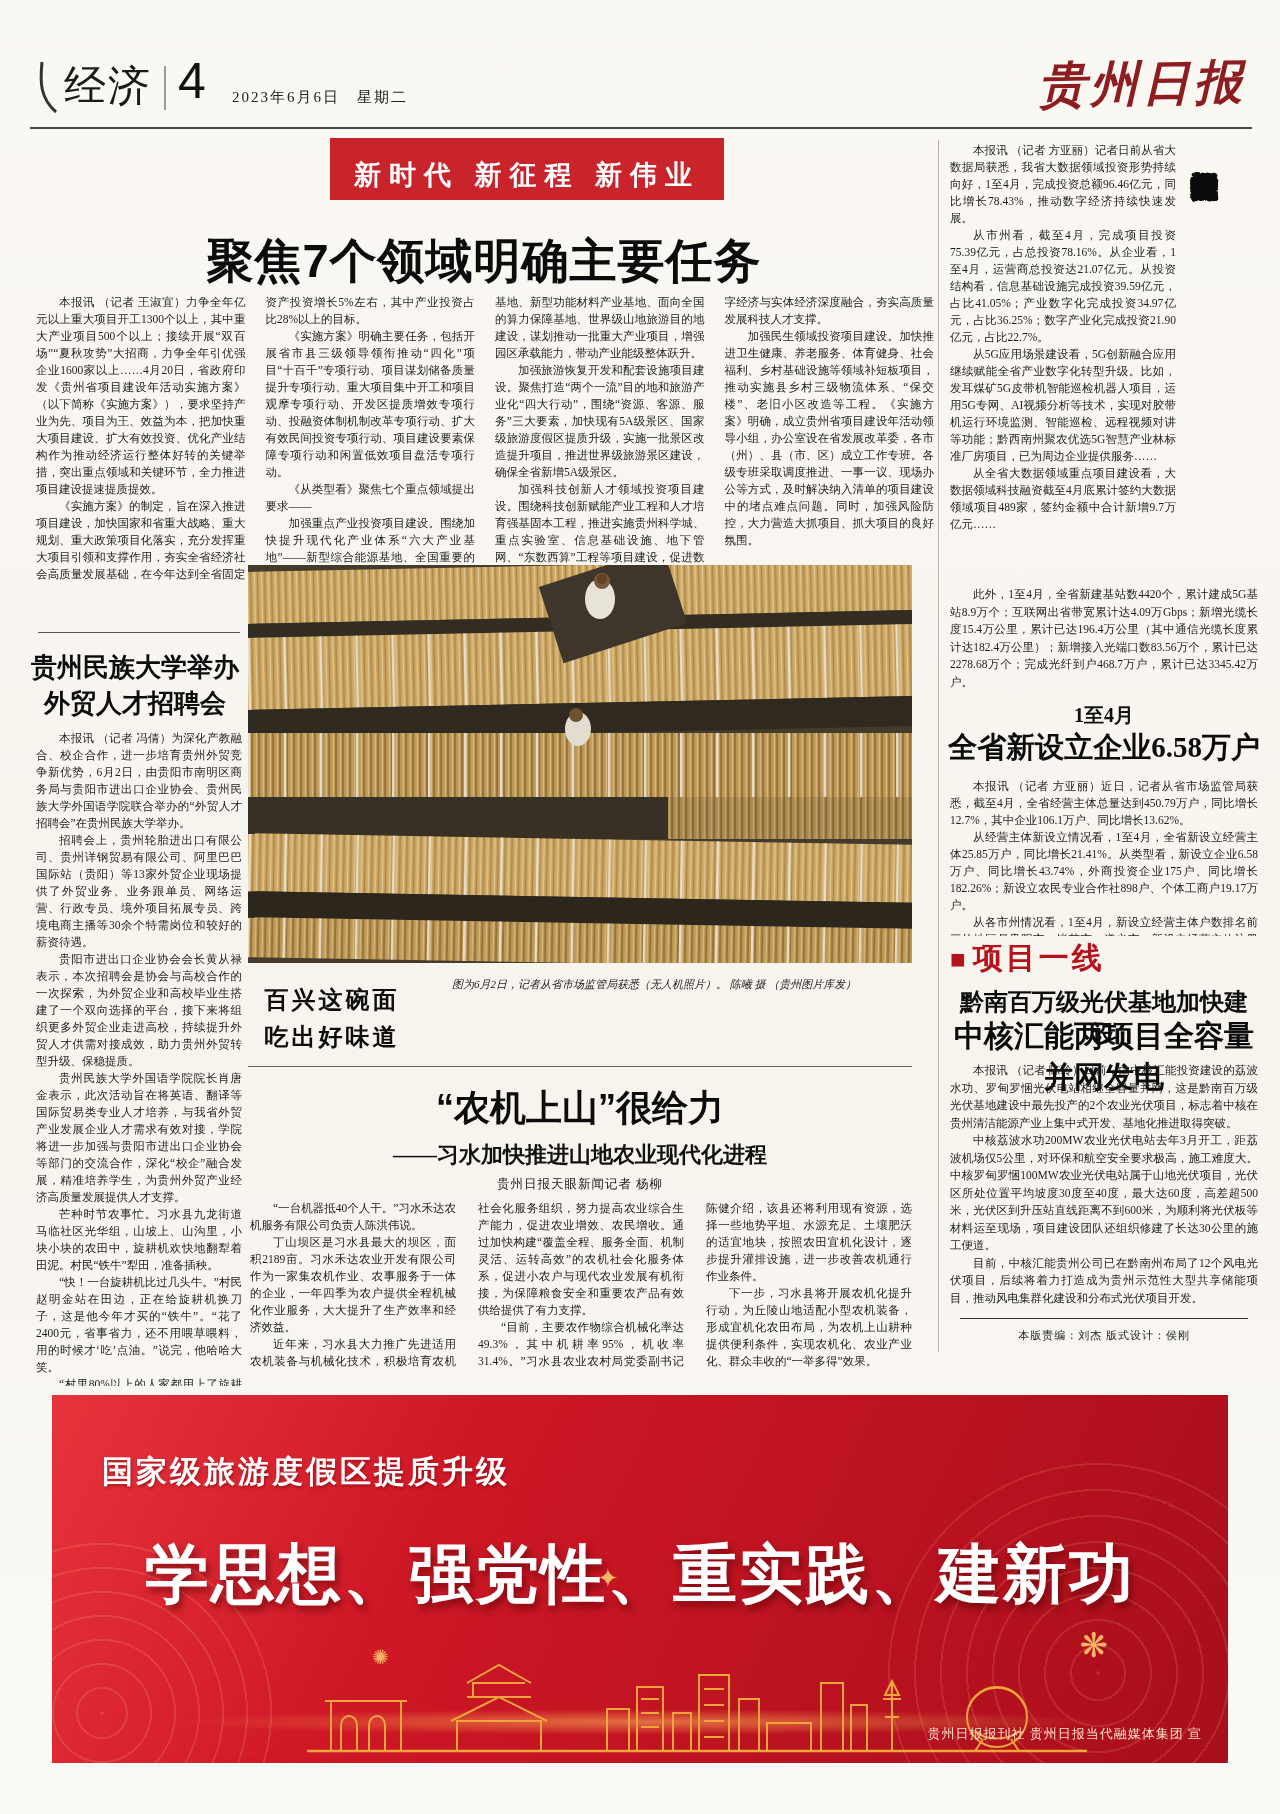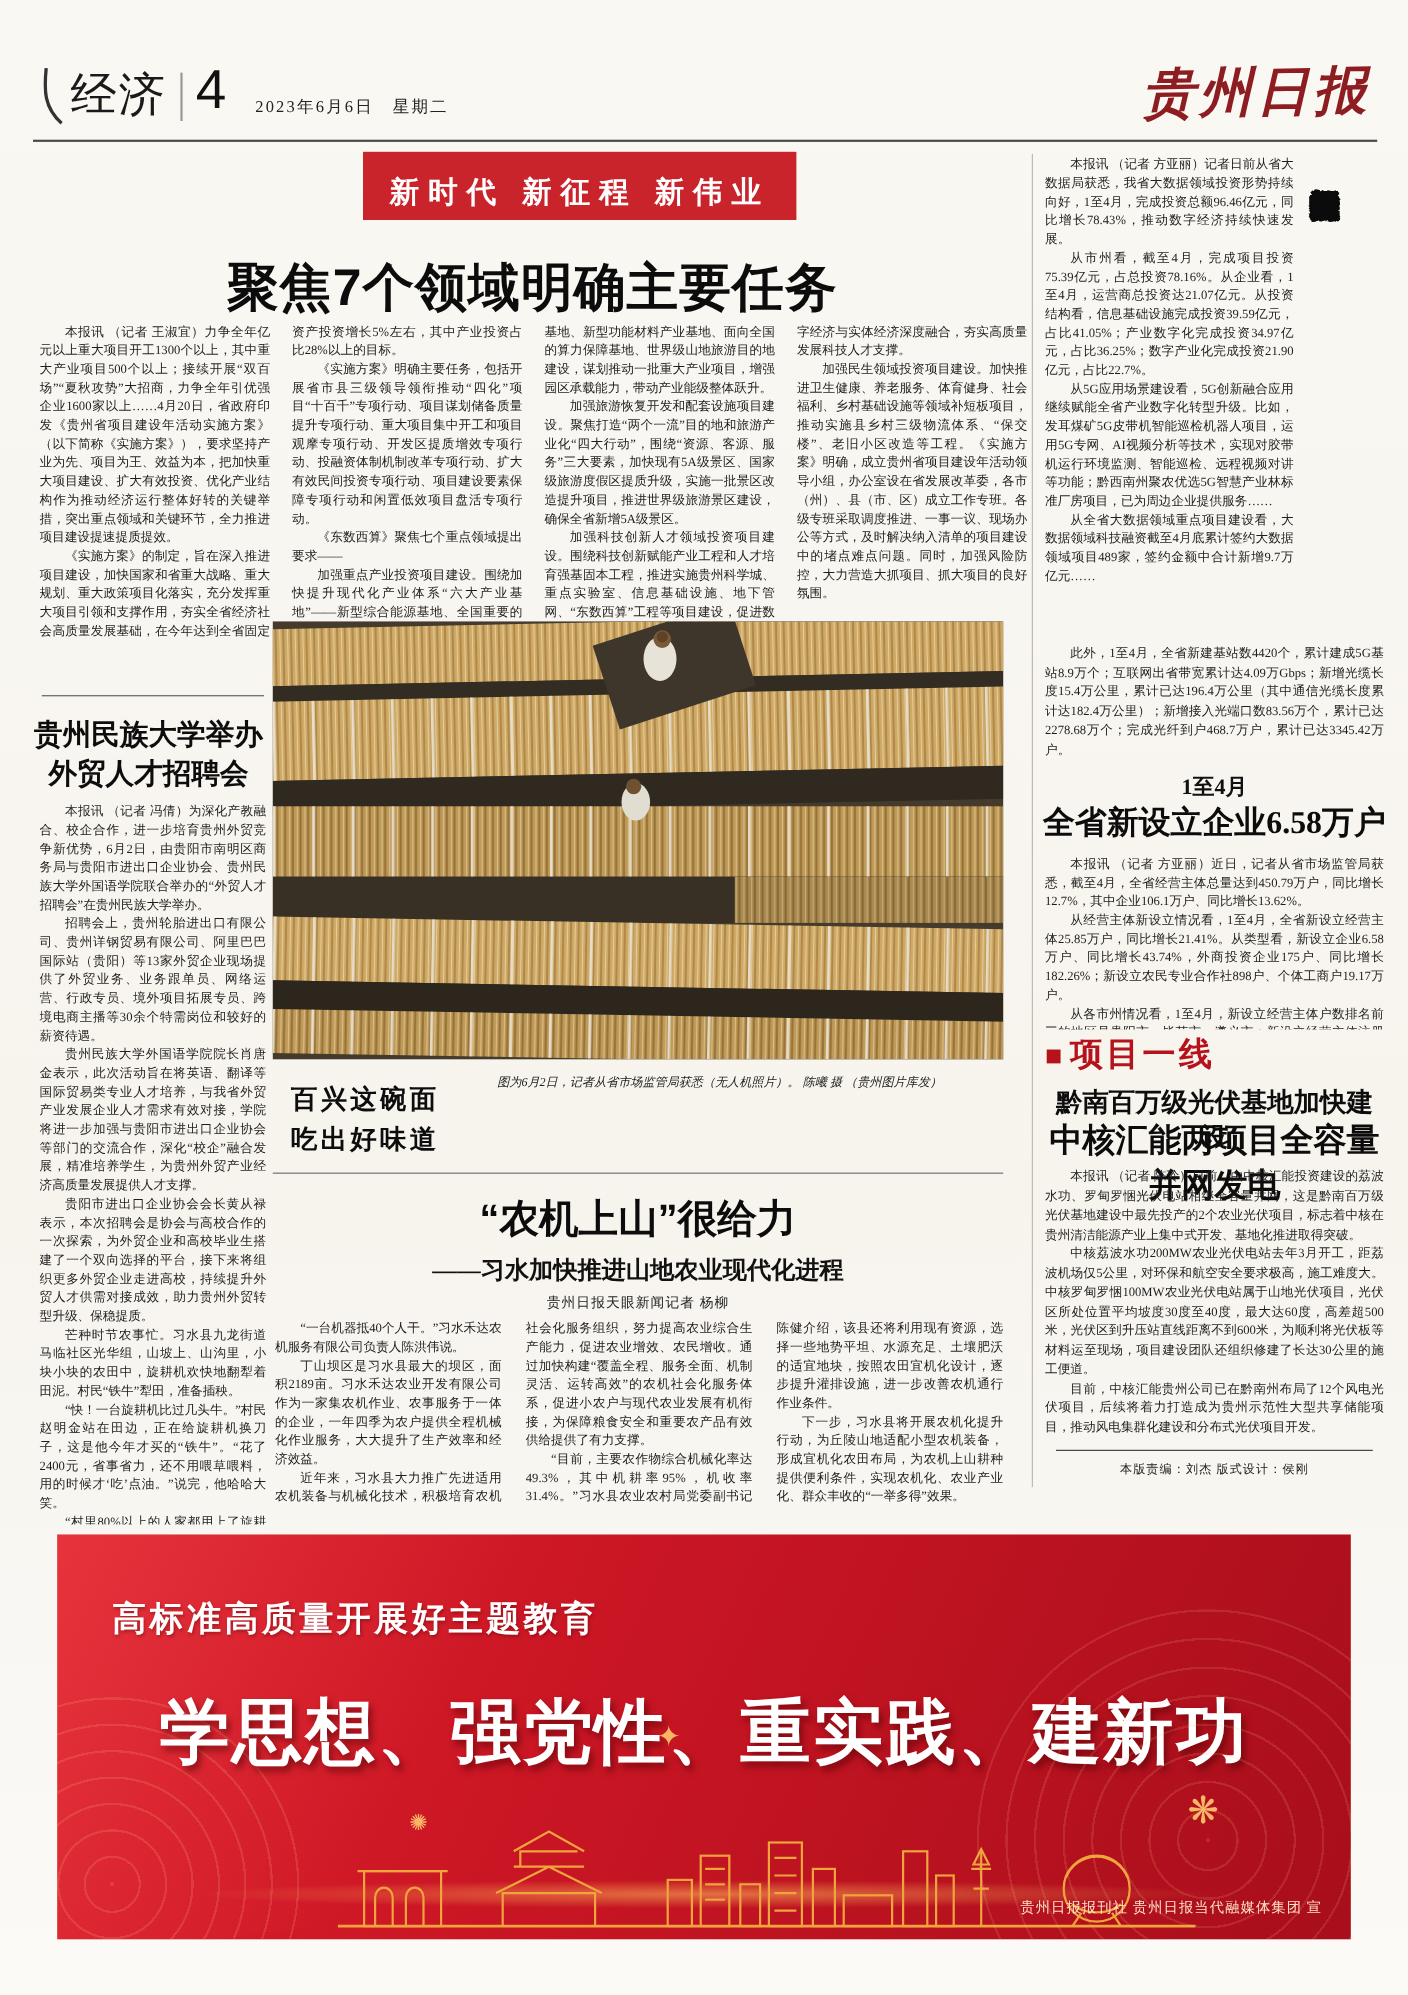--- a/index.html
+++ b/index.html
@@ -81,37 +81,37 @@
   <div class="masthead">贵州日报</div>
   <div class="hdr-rule"></div>
   <div class="v-divider"></div>
 
   <div class="lead-badge">新时代 新征程 新伟业</div>
   <div class="lead-headline">聚焦7个领域明确主要任务</div>
   <div class="lead-cols body-text">
     <p>本报讯 （记者 王淑宜）力争全年亿元以上重大项目开工1300个以上，其中重大产业项目500个以上；接续开展“双百场”“夏秋攻势”大招商，力争全年引优强企业1600家以上……4月20日，省政府印发《贵州省项目建设年活动实施方案》（以下简称《实施方案》），要求坚持产业为先、项目为王、效益为本，把加快重大项目建设、扩大有效投资、优化产业结构作为推动经济运行整体好转的关键举措，突出重点领域和关键环节，全力推进项目建设提速提质提效。</p>
     <p>《实施方案》的制定，旨在深入推进项目建设，加快国家和省重大战略、重大规划、重大政策项目化落实，充分发挥重大项目引领和支撑作用，夯实全省经济社会高质量发展基础，在今年达到全省固定资产投资增长5%左右，其中产业投资占比28%以上的目标。</p>
     <p>《实施方案》明确主要任务，包括开展省市县三级领导领衔推动“四化”项目“十百千”专项行动、项目谋划储备质量提升专项行动、重大项目集中开工和项目观摩专项行动、开发区提质增效专项行动、投融资体制机制改革专项行动、扩大有效民间投资专项行动、项目建设要素保障专项行动和闲置低效项目盘活专项行动。</p>
-    <p>《东数西算》聚焦七个重点领域提出要求——</p>
+    <p>《从类型看》聚焦七个重点领域提出要求——</p>
     <p>加强重点产业投资项目建设。围绕加快提升现代化产业体系“六大产业基地”——新型综合能源基地、全国重要的资源精深加工基地、全国重要的白酒生产基地、新型功能材料产业基地、面向全国的算力保障基地、世界级山地旅游目的地建设，谋划推动一批重大产业项目，增强园区承载能力，带动产业能级整体跃升。</p>
     <p>加强旅游恢复开发和配套设施项目建设。聚焦打造“两个一流”目的地和旅游产业化“四大行动”，围绕“资源、客源、服务”三大要素，加快现有5A级景区、国家级旅游度假区提质升级，实施一批景区改造提升项目，推进世界级旅游景区建设，确保全省新增5A级景区。</p>
     <p>加强科技创新人才领域投资项目建设。围绕科技创新赋能产业工程和人才培育强基固本工程，推进实施贵州科学城、重点实验室、信息基础设施、地下管网、“东数西算”工程等项目建设，促进数字经济与实体经济深度融合，夯实高质量发展科技人才支撑。</p>
     <p>加强民生领域投资项目建设。加快推进卫生健康、养老服务、体育健身、社会福利、乡村基础设施等领域补短板项目，推动实施县乡村三级物流体系、“保交楼”、老旧小区改造等工程。《实施方案》明确，成立贵州省项目建设年活动领导小组，办公室设在省发展改革委，各市（州）、县（市、区）成立工作专班。各级专班采取调度推进、一事一议、现场办公等方式，及时解决纳入清单的项目建设中的堵点难点问题。同时，加强风险防控，大力营造大抓项目、抓大项目的良好氛围。</p>
   </div>
 
   <div class="left-rule"></div>
   <div class="tf-title">
     <div>贵州民族大学举办</div>
     <div>外贸人才招聘会</div>
   </div>
   <div class="left-body body-text">
     <p style="text-indent:2em;">本报讯 （记者 冯倩）为深化产教融合、校企合作，进一步培育贵州外贸竞争新优势，6月2日，由贵阳市南明区商务局与贵阳市进出口企业协会、贵州民族大学外国语学院联合举办的“外贸人才招聘会”在贵州民族大学举办。</p>
     <p style="text-indent:2em;">招聘会上，贵州轮胎进出口有限公司、贵州详钢贸易有限公司、阿里巴巴国际站（贵阳）等13家外贸企业现场提供了外贸业务、业务跟单员、网络运营、行政专员、境外项目拓展专员、跨境电商主播等30余个特需岗位和较好的薪资待遇。</p>
+    <p style="text-indent:2em;">贵阳市进出口企业协会会长黄从禄表示，本次招聘会是协会与高校合作的一次探索，为外贸企业和高校毕业生搭建了一个双向选择的平台，接下来将组织更多外贸企业走进高校，持续提升外贸人才供需对接成效，助力贵州外贸转型升级、保稳提质。</p>
     <p style="text-indent:2em;">贵州民族大学外国语学院院长肖唐金表示，此次活动旨在将英语、翻译等国际贸易类专业人才培养，与我省外贸产业发展企业人才需求有效对接，学院将进一步加强与贵阳市进出口企业协会等部门的交流合作，深化“校企”融合发展，精准培养学生，为贵州外贸产业经济高质量发展提供人才支撑。</p>
-    <p style="text-indent:2em;">贵阳市进出口企业协会会长黄从禄表示，本次招聘会是协会与高校合作的一次探索，为外贸企业和高校毕业生搭建了一个双向选择的平台，接下来将组织更多外贸企业走进高校，持续提升外贸人才供需对接成效，助力贵州外贸转型升级、保稳提质。</p>
     <p style="text-indent:2em;">芒种时节农事忙。习水县九龙街道马临社区光华组，山坡上、山沟里，小块小块的农田中，旋耕机欢快地翻犁着田泥。村民“铁牛”犁田，准备插秧。</p>
     <p style="text-indent:2em;">“快！一台旋耕机比过几头牛。”村民赵明金站在田边，正在给旋耕机换刀子，这是他今年才买的“铁牛”。“花了2400元，省事省力，还不用喂草喂料，用的时候才‘吃’点油。”说完，他哈哈大笑。</p>
     <p style="text-indent:2em;">“村里80%以上的人家都用上了旋耕机翻犁。”马临坝村党支部书记赵福禄说，为了让大家能够熟练操作旋耕机，村党支部还专门组织部分村民进行了农机操作培训。</p>
 
   </div>
 
   <div class="photo">
     <svg width="664" height="398" viewBox="0 0 664 398">
       <defs>
         <pattern id="noodle" width="7" height="12" patternUnits="userSpaceOnUse">
@@ -208,21 +208,21 @@
   <div class="pl-body body-text">
     <p style="text-indent:2em;">本报讯 （记者 陈玲）日前，由中核汇能投资建设的荔波水功、罗甸罗悃光伏电站相继全容量并网，这是黔南百万级光伏基地建设中最先投产的2个农业光伏项目，标志着中核在贵州清洁能源产业上集中式开发、基地化推进取得突破。</p>
     <p style="text-indent:2em;">中核荔波水功200MW农业光伏电站去年3月开工，距荔波机场仅5公里，对环保和航空安全要求极高，施工难度大。中核罗甸罗悃100MW农业光伏电站属于山地光伏项目，光伏区所处位置平均坡度30度至40度，最大达60度，高差超500米，光伏区到升压站直线距离不到600米，为顺利将光伏板等材料运至现场，项目建设团队还组织修建了长达30公里的施工便道。</p>
     <p style="text-indent:2em;">目前，中核汇能贵州公司已在黔南州布局了12个风电光伏项目，后续将着力打造成为贵州示范性大型共享储能项目，推动风电集群化建设和分布式光伏项目开发。</p>
   </div>
   <div class="ed-rule"></div>
   <div class="ed-line">本版责编：刘杰  版式设计：侯刚</div>
 
   <div class="banner">
     <div class="arcs-left"></div>
-    <div class="slogan-small">高标准高质量开展好主题教育</div>
+    <div class="slogan-small">国家级旅游度假区提质升级</div>
     <div class="slogan-big">学思想、强党性、重实践、建新功</div>
     <div class="skyglow"></div>
     <div class="fw" style="left:545px;top:168px;">✦</div>
     <div class="fw" style="right:120px;top:230px;font-size:34px;">❋</div>
     <div class="fw" style="left:320px;top:250px;font-size:20px;">✺</div>
     <svg class="skyline" width="780" height="104" viewBox="0 0 780 104" fill="none" stroke="#f0a43c" stroke-width="2">
       <line x1="0" y1="96" x2="780" y2="96" stroke-width="2.5"></line>
       <rect x="24" y="46" width="70" height="50"></rect>
       <line x1="18" y1="46" x2="100" y2="46"></line>
       <path d="M34 96 v-26 a8 9 0 0 1 16 0 v26"></path>

